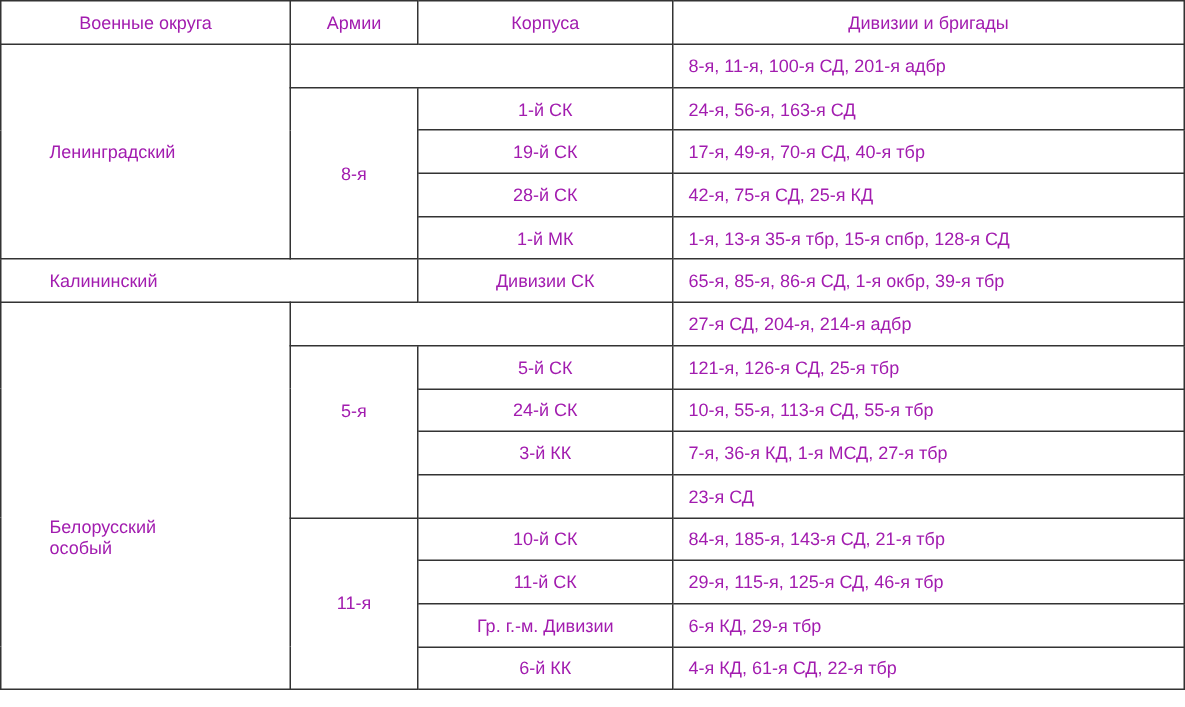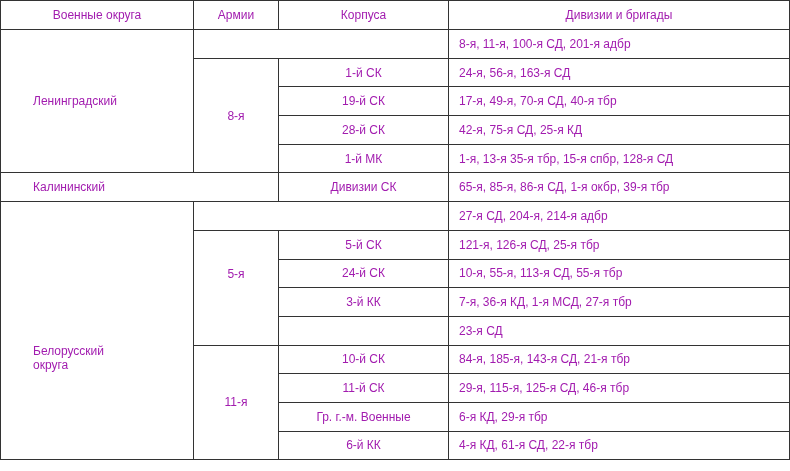--- a/index.html
+++ b/index.html
@@ -75,21 +75,21 @@
     </tr>
 
     <tr>
       <td colspan="2" class="district" style="padding-left:32px;">Калининский</td>
       <td class="c">Дивизии СК</td>
       <td class="l">65-я, 85-я, 86-я СД, 1-я окбр, 39-я тбр</td>
     </tr>
 
     <tr>
       <td rowspan="10" class="district" style="white-space:normal; width:120px; padding-right:60px; padding-top:55px;">
-        <span>Белорусский округа</span>
+        <span>Белорусский особый</span>
       </td>
       <td colspan="2" style="border-left:none;"></td>
       <td class="l">27-я СД, 204-я, 214-я адбр</td>
     </tr>
     <tr>
       <td rowspan="4" class="c" style="padding-bottom:28px;">5-я</td>
       <td class="c">5-й СК</td>
       <td class="l">121-я, 126-я СД, 25-я тбр</td>
     </tr>
     <tr>
@@ -107,21 +107,21 @@
     <tr>
       <td rowspan="4" class="c">11-я</td>
       <td class="c">10-й СК</td>
       <td class="l">84-я, 185-я, 143-я СД, 21-я тбр</td>
     </tr>
     <tr>
       <td class="c">11-й СК</td>
       <td class="l">29-я, 115-я, 125-я СД, 46-я тбр</td>
     </tr>
     <tr>
-      <td class="c" style="padding:0 4px;">Гр. г.-м. Военные</td>
+      <td class="c" style="padding:0 4px;">Гр. г.-м. Дивизии</td>
       <td class="l">6-я КД, 29-я тбр</td>
     </tr>
     <tr>
       <td class="c">6-й КК</td>
       <td class="l">4-я КД, 61-я СД, 22-я тбр</td>
     </tr>
   </tbody>
 </table>
 </div>
 

